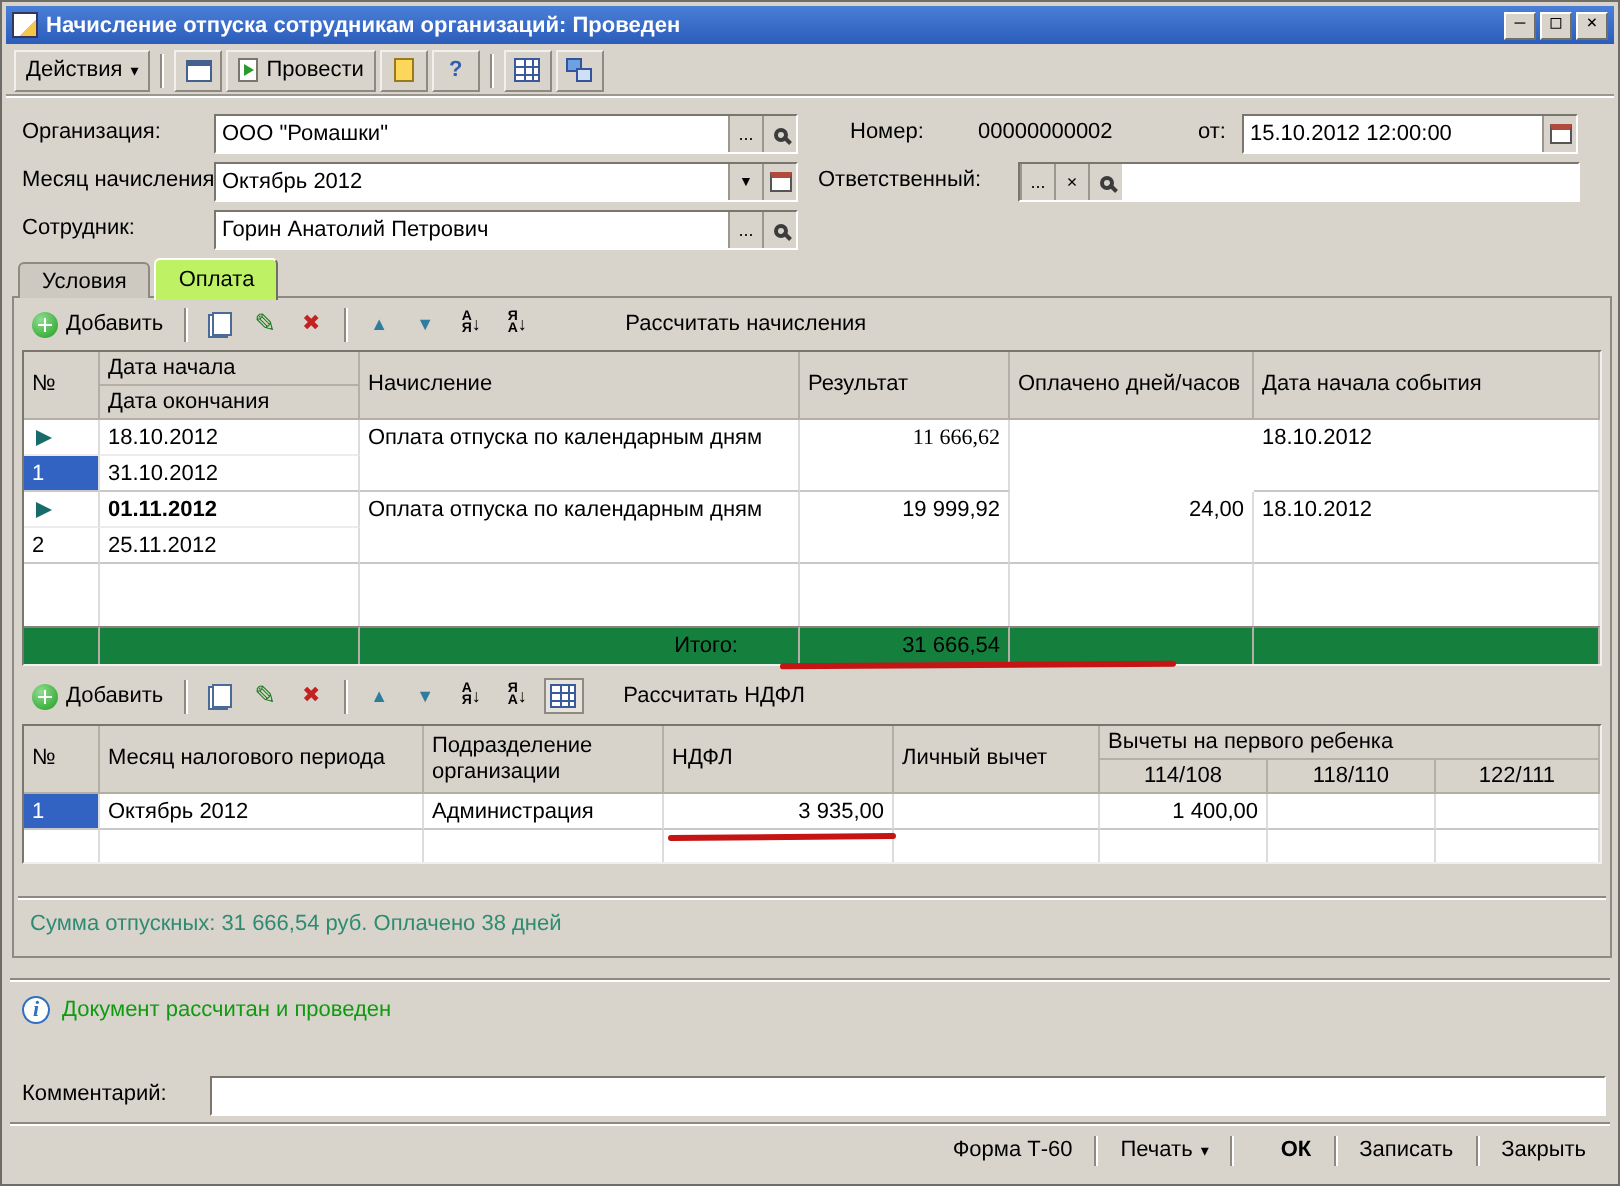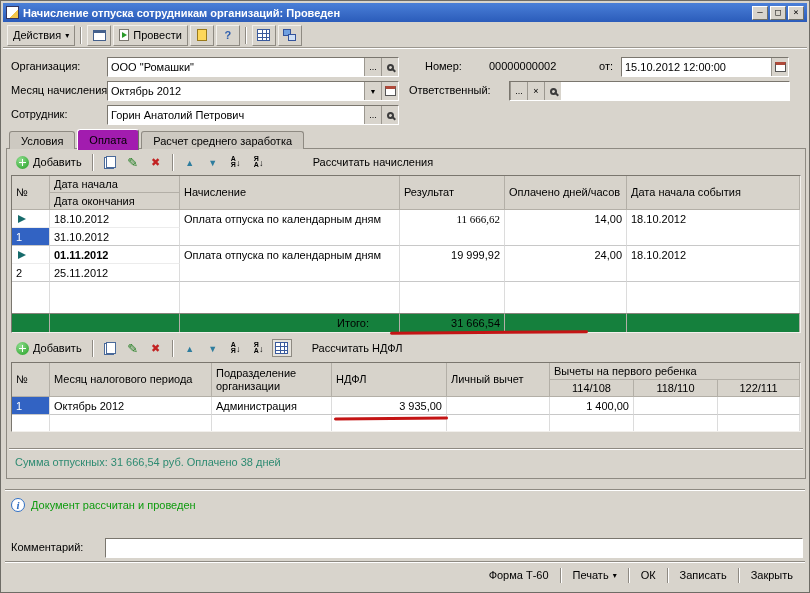--- a/index.html
+++ b/index.html
@@ -51,21 +51,21 @@
   #lbl-num{ left:424px; top:55px; }  #val-num{ position:absolute; left:488px; top:55px; line-height:21px; }
   #lbl-date{ left:598px; top:55px; } #grp-date{ left:620px; top:56px; width:168px; }
   #lbl-month{ left:10px; top:79px; } #grp-month{ left:106px; top:80px; width:292px; }
   #lbl-resp{ left:408px; top:79px; } #grp-resp{ left:508px; top:80px; width:281px; }
   #lbl-emp{ left:10px; top:103px; }  #grp-emp{ left:106px; top:104px; width:292px; }
 
   
   .tabs{ position:absolute; left:8px; top:127px; height:21px; display:flex; align-items:flex-end; z-index:5; }
   .tab{ height:18px; display:flex; align-items:center; padding:0 11px; background:#cdc9c1; margin-right:2px;
     border:1px solid #8e8a82; border-bottom:none; border-radius:3px 3px 0 0; }
-  .tab.active{ height:21px; background:#a21caf; border-color:#ffffff #6f6f66 #d8d4cc #ffffff; margin-bottom:-1px; }
+  .tab.active{ height:21px; background:#bef264; border-color:#ffffff #6f6f66 #d8d4cc #ffffff; margin-bottom:-1px; }
 
   
   .panel{ position:absolute; left:5px; top:147px; width:800px; height:331px; background:#d8d4cc; border:1px solid #8e8a82; z-index:1; }
 
   .ptb{ position:absolute; left:5px; height:20px; display:flex; align-items:center; gap:3px; }
   #ptb1{ top:3px; } #ptb2{ top:189px; }
   .flat-btn{ display:inline-flex; align-items:center; gap:4px; background:transparent; border:1px solid transparent; padding:1px 3px; }
   .icon-btn{ width:20px; height:18px; display:inline-flex; align-items:center; justify-content:center; background:transparent; border:1px solid transparent; }
   .icon-btn.pressed{ border:1px solid #8e8a82; background:#e6e3dc; }
   .calc-btn{ background:transparent; border:1px solid transparent; padding:2px 6px; }
@@ -116,21 +116,21 @@
   .info-row{ position:absolute; left:10px; top:497px; display:flex; align-items:center; gap:6px; }
   .ic-info{ width:14px; height:14px; border-radius:50%; background:#fff; border:1px solid #2f6fc4; color:#2f6fc4;
     font-family:"Liberation Serif",serif; font-style:italic; font-weight:bold; font-size:11px; display:flex; align-items:center; justify-content:center; }
   .ic-info::before{ content:"i"; }
   .info-text{ color:#0f9b0f; }
   #lbl-comment{ left:10px; top:536px; }
   #grp-comment{ left:104px; top:537px; width:698px; }
 
   .footer{ position:absolute; right:6px; top:565px; display:flex; align-items:center; }
   .f-btn{ background:transparent; border:1px solid transparent; padding:2px 9px; display:inline-flex; align-items:center; gap:4px; }
-  .f-btn.ok{ font-weight:normal; }
+  .f-btn.ok{ font-weight:bold;margin-left:12px; }
   .fsep{ width:2px; height:15px; border-left:1px solid #8e8a82; border-right:1px solid #ffffff; margin:0 1px; }
 
   
   .red-line{ position:absolute; height:3px; background:#c41414; border-radius:2px; z-index:20; }
   #red1{ left:389px; top:330px; width:198px; transform:rotate(-0.4deg); }
   #red2{ left:333px; top:416px; width:114px; transform:rotate(-0.5deg); }
 </style>
 </head>
 <body>
 
@@ -217,21 +217,20 @@
     <input value="Горин Анатолий Петрович" style="">
     <span class="fbtn">...</span>
     <span class="fbtn">
         <span class="ic-lens"></span>
       </span>
   </span>
 
   <div class="tabs">
     <div class="tab">Условия</div>
     <div class="tab active">Оплата</div>
-    <div class="tab">Расчет среднего заработка</div>
   </div>
 
   <div class="panel">
 
     <div class="ptb" id="ptb1">
       <button class="flat-btn">
         <span class="ic-plus"></span>
         <span>Добавить</span>
       </button>
       <span class="tsep"></span>
@@ -273,21 +272,20 @@
         <div class="th" style="grid-area:1/6/3/7;">Дата начала события</div>
 
         <div class="td inner" style="grid-area:3/1/4/2;">
             <span class="ic-flag"></span>
           </div>
         <div class="td sel" style="grid-area:4/1/5/2;">1</div>
         <div class="td inner" style="grid-area:3/2/4/3;">18.10.2012</div>
         <div class="td" style="grid-area:4/2/5/3;">31.10.2012</div>
         <div class="td span" style="grid-area:3/3/5/4;">Оплата отпуска по календарным дням</div>
         <div class="td span num" style="grid-area:3/4/5/5;font-family:Liberation Serif, serif;">11 666,62</div>
-        <div class="td span num" style="grid-area:3/5/5/6;">14,00</div>
         <div class="td span" style="grid-area:3/6/5/7;">18.10.2012</div>
 
         <div class="td inner" style="grid-area:5/1/6/2;">
             <span class="ic-flag"></span>
           </div>
         <div class="td" style="grid-area:6/1/7/2;">2</div>
         <div class="td inner" style="grid-area:5/2/6/3;font-weight:bold;">01.11.2012</div>
         <div class="td" style="grid-area:6/2/7/3;">25.11.2012</div>
         <div class="td span" style="grid-area:5/3/7/4;">Оплата отпуска по календарным дням</div>
         <div class="td span num" style="grid-area:5/4/7/5;">19 999,92</div>

